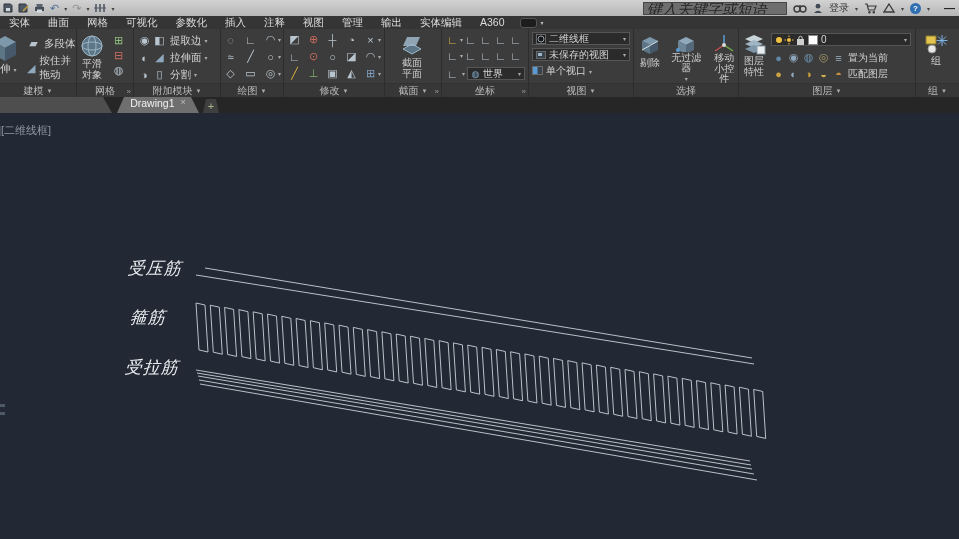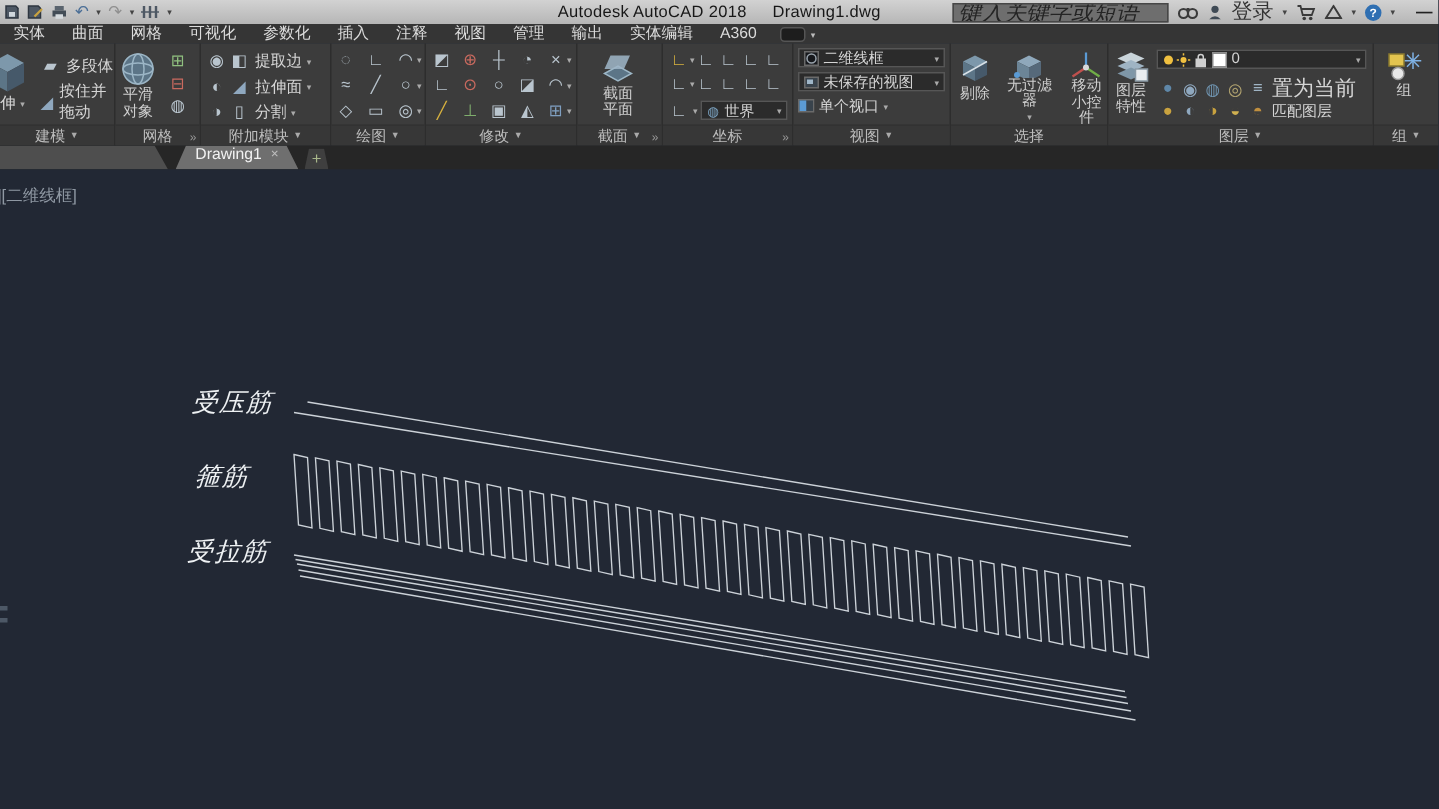--- a/index.html
+++ b/index.html
@@ -13,21 +13,21 @@
   .qat{display:flex;align-items:center;gap:5px;padding-left:3px;z-index:2;}
   .qat .u{font-size:11px;line-height:10px;color:#4a6e96;}
   .qat .u.dim{color:#8f8f8f;}
   .qat .caret{font-size:6px;color:#444;}
   .title-center{position:absolute;left:0;right:0;text-align:center;font-size:11px;
     color:#171717;letter-spacing:.2px;}
   .title-center span{margin:0 7px;}
   .tb-right{position:absolute;right:4px;top:1px;height:14px;display:flex;align-items:center;gap:6px;z-index:2;}
   .searchbox{width:136px;height:11px;background:#6e6e6e;border:1px solid #474747;
     color:#242424;font-style:italic;font-size:15px;line-height:11px;padding:0 3px;overflow:hidden;white-space:nowrap;}
-  .signin{font-size:14px;color:#333;}
+  .signin{font-size:10px;color:#333;}
   .helpdot{width:11px;height:11px;border-radius:50%;background:#2f6fb2;color:#fff;
     font-size:8px;font-weight:bold;display:flex;align-items:center;justify-content:center;}
   .mini{font-size:11px;font-weight:bold;color:#222;margin-left:8px;}
   .tinycaret{font-size:6px;color:#444;}
 
   
   .menubar{position:absolute;top:16px;left:0;right:0;height:13px;background:#353535;
     display:flex;align-items:center;font-size:10.5px;color:#dcdcdc;}
   .mitem{padding:16px 9px;line-height:13px;}
   .featured{width:15px;height:8px;background:#1d1d1d;border:1px solid #555;border-radius:3px;margin-left:6px;}
@@ -103,24 +103,20 @@
     <svg width="12" height="10">
           <g stroke="#4e5864" stroke-width="1.6">
             <line x1="2" y1="1" x2="2" y2="9"></line>
             <line x1="6" y1="1" x2="6" y2="9"></line>
             <line x1="10" y1="1" x2="10" y2="9"></line>
           </g>
           <line x1="0" y1="5" x2="12" y2="5" stroke="#4e5864"></line>
         </svg>
     <span class="caret">▾</span>
   </div>
-  <div class="title-center">
-    <span>Autodesk AutoCAD 2018</span>
-    <span>Drawing1.dwg</span>
-  </div>
   <div class="tb-right">
     <div class="searchbox">键入关键字或短语</div>
     <svg width="14" height="10">
           <circle cx="4" cy="6" r="3" fill="none" stroke="#3a3a3a" stroke-width="1.4"></circle>
           <circle cx="10" cy="6" r="3" fill="none" stroke="#3a3a3a" stroke-width="1.4"></circle>
           <line x1="6" y1="3" x2="8" y2="3" stroke="#3a3a3a" stroke-width="1.4"></line>
         </svg>
     <svg width="10" height="10">
           <circle cx="5" cy="3.2" r="2.4" fill="#3f4a55"></circle>
           <path d="M1 10 Q5 5.5 9 10 Z" fill="#3f4a55"></path>
@@ -547,21 +543,21 @@
               <span class="cell">
                 <span class="gicon" style="color: rgb(111, 147, 175);">◍</span>
               </span>
               <span class="cell">
                 <span class="gicon" style="color: rgb(176, 162, 111);">◎</span>
               </span>
               <span class="cell">
                 <span class="gicon" style="color: rgb(159, 180, 196);">≡</span>
               </span>
             </span>
-        <span style="font-size:14px;color:#d5d5d5;text-align:right;">置为当前</span>
+        <span style="font-size:10px;color:#d5d5d5;text-align:right;">置为当前</span>
       </div>
       <div style="position:absolute;left:32px;top:37px;display:flex;align-items:center;gap:2px;">
         <span class="cell">
               <span class="cell">
                 <span class="gicon" style="color: rgb(201, 162, 63);">●</span>
               </span>
               <span class="cell">
                 <span class="gicon" style="color: rgb(143, 168, 191);">◐</span>
               </span>
               <span class="cell">

